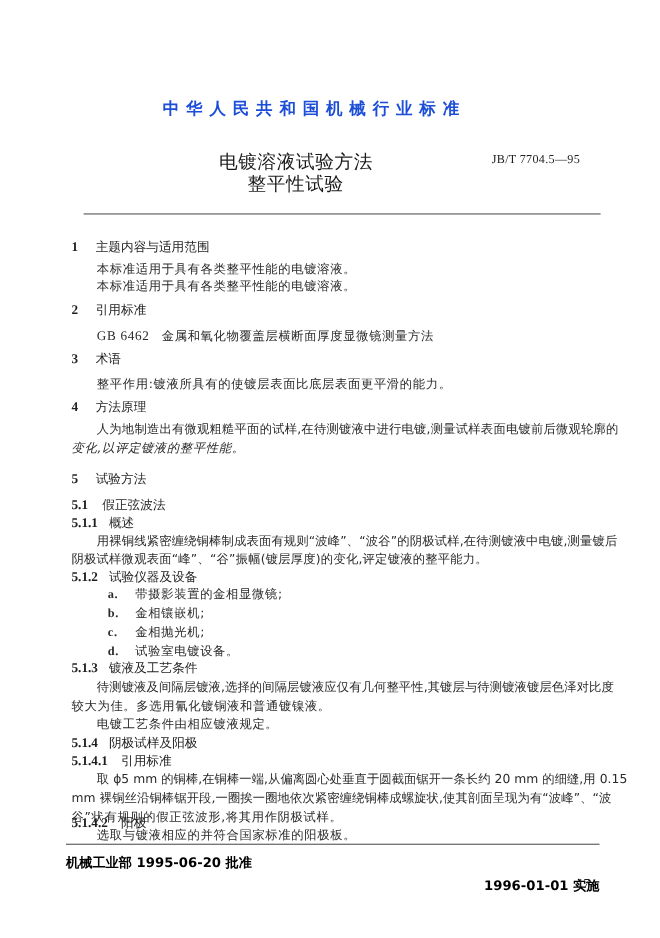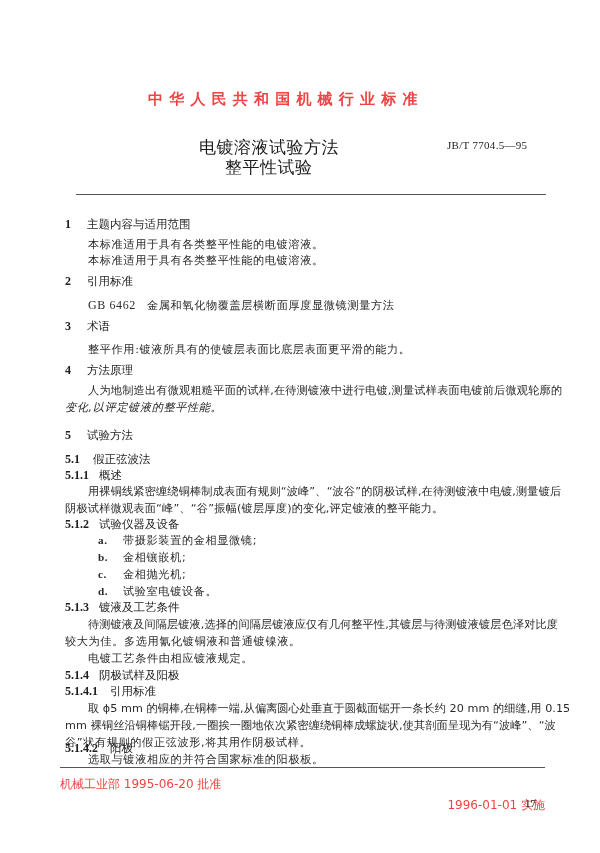--- a/index.html
+++ b/index.html
@@ -4,21 +4,21 @@
   <style>
     html, body { margin: 0; padding: 0; }
     body {
       width: 600px; height: 853px; background: #ffffff; position: relative;
       overflow: hidden; color: #1e1e1e;
       font-family: "DejaVu Serif", "Liberation Serif", serif;
     }
     .abs { position: absolute; white-space: nowrap; }
     .org {
       left: 148px; top: 90px; font-size: 15px; letter-spacing: 6.2px;
-      font-family: "DejaVu Sans", sans-serif; font-weight: bold; color: #ef4444;
+      font-family: "DejaVu Sans", sans-serif; font-weight: bold; color: #1d4ed8;
     }
     .title1 {
       left: 199px; top: 136px; font-size: 17px; letter-spacing: 0.5px;
       font-family: "DejaVu Sans", sans-serif; color: #1a1a1a;
     }
     .title2 {
       left: 225px; top: 156px; font-size: 17px; letter-spacing: 0.5px;
       font-family: "DejaVu Sans", sans-serif; color: #1a1a1a;
     }
     .code {
@@ -30,21 +30,21 @@
     .rule.bottom { left: 60px; width: 485px; top: 767px; }
 
     .h { font-size: 11.5px; font-family: "DejaVu Sans", sans-serif; }
     .h .num { font-weight: bold; font-family: "Liberation Serif", serif; font-size: 12px; display: inline-block; }
     .h1 .num { width: 22px; }
     .h2 .num { width: 28px; }
     .h3 .num { width: 34px; }
     .h4 .num { width: 45px; }
     .p { font-size: 11.2px; letter-spacing: 0.6px; font-family: "DejaVu Sans", sans-serif; color: #2a2a2a; }
     .li .mark { display: inline-block; width: 25px; font-family: "Liberation Serif", serif; font-weight: bold; }
-    .foot { font-size: 12px; font-weight: normal; font-family: "DejaVu Sans", sans-serif; color: #ef4444; }
+    .foot { font-size: 12px; font-weight: bold; font-family: "DejaVu Sans", sans-serif; color: #000000; }
     .pageno { font-size: 11px; font-family: "Liberation Serif", serif; }
   </style>
 </head>
 <body>
 
 <div class="abs org">中华人民共和国机械行业标准</div>
 <div class="abs title1">电镀溶液试验方法</div>
 <div class="abs title2">整平性试验</div>
 <div class="abs code">JB/T 7704.5—95</div>
 <div class="rule top"></div>

